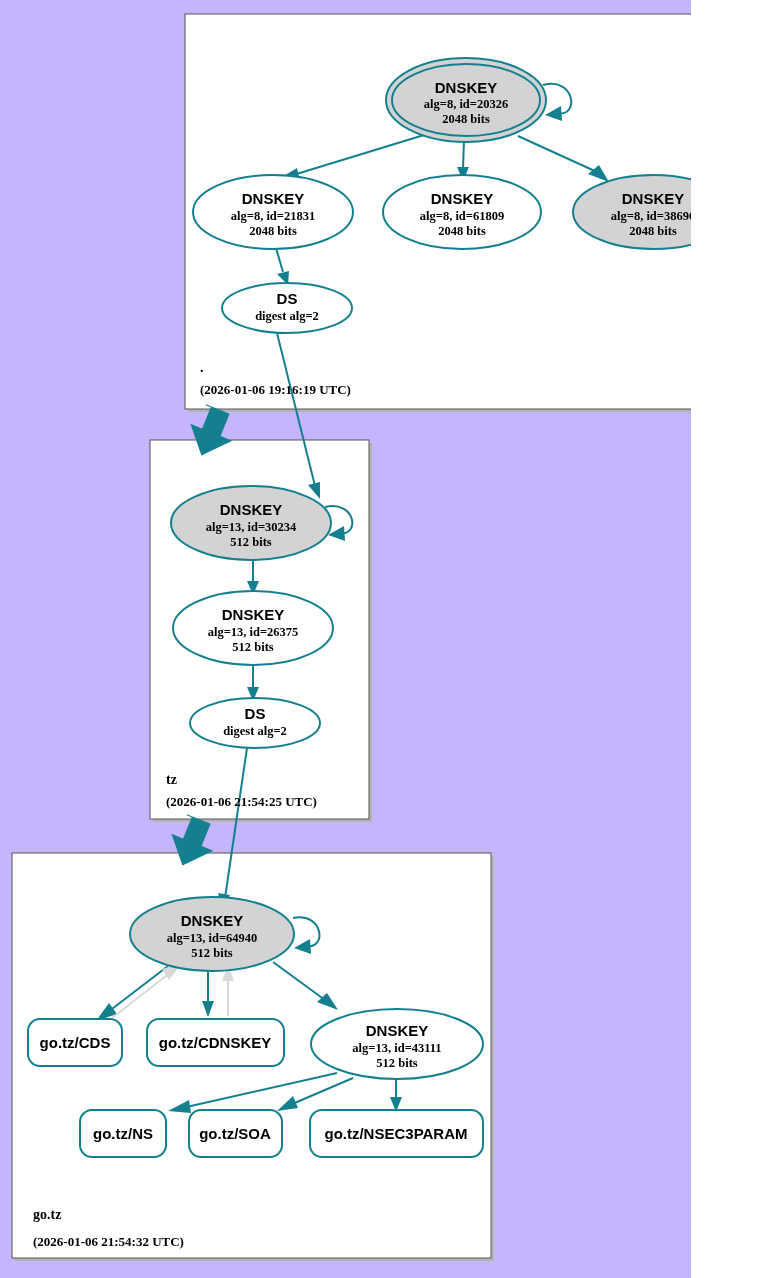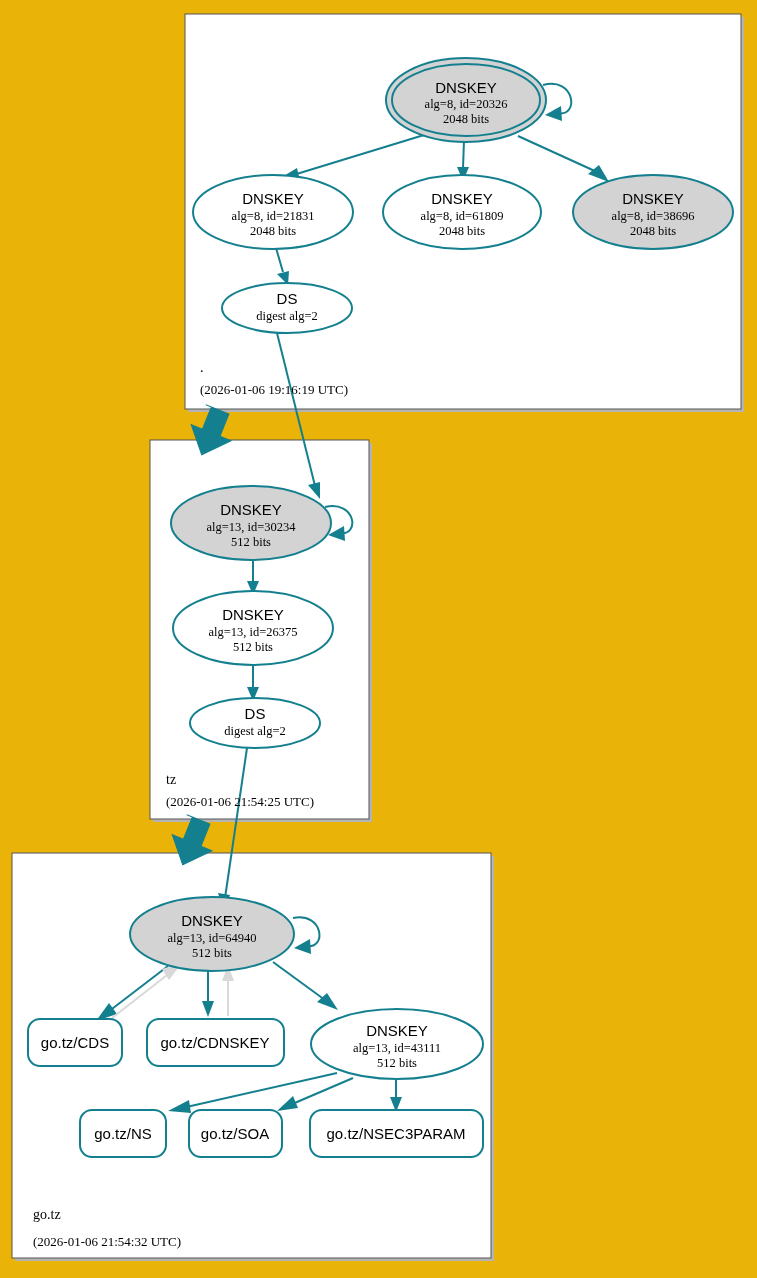--- a/index.html
+++ b/index.html
@@ -6,24 +6,25 @@
   html, body {
     margin: 0;
     padding: 0;
     background: #ffffff;
   }
   body {
     font-family: "Liberation Sans", sans-serif;
   }
   #dnssec-graph {
     position: relative;
-    width: 757px;
+    width: 691px;
     height: 1278px;
-    background: #eab308;
+    background: #c4b5fd;
     overflow: hidden;
+    font-weight: bold;
   }
   svg.graph-canvas {
     position: absolute;
     top: 0;
     left: 0;
     width: 757px;
     height: 1278px;
   }
   
   .zone-box {

